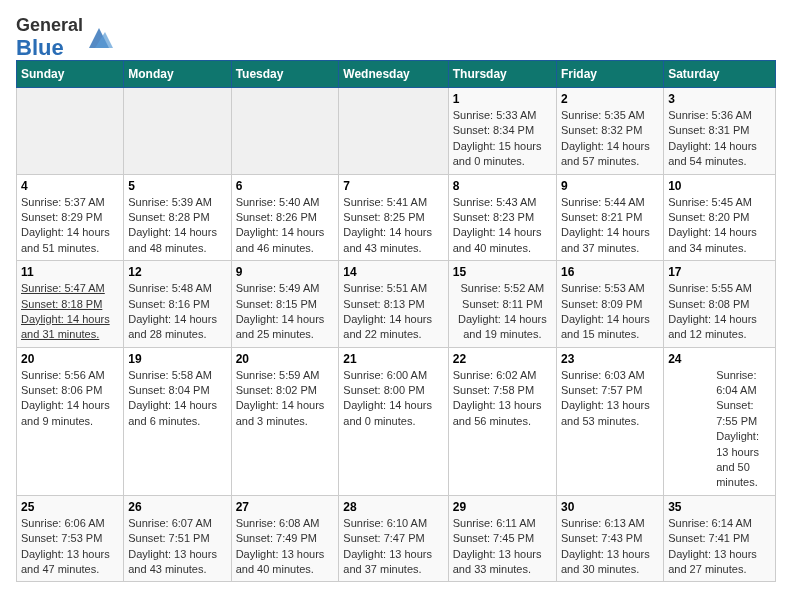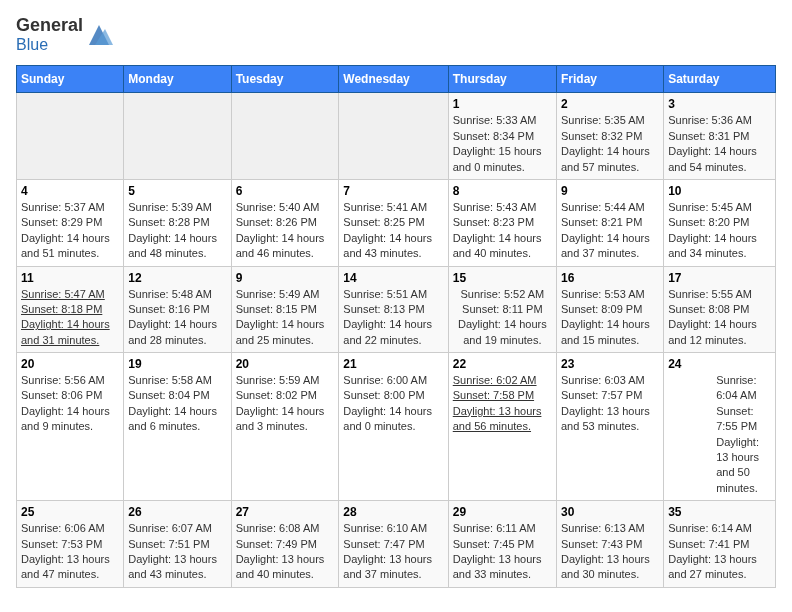--- a/index.html
+++ b/index.html
@@ -7,40 +7,39 @@
       font-family: Arial, sans-serif;
       background: #fff;
       width: 792px;
       min-height: 612px;
       padding: 16px;
     }
     .header {
       display: flex;
       justify-content: space-between;
       align-items: flex-start;
-      margin-bottom: 12px;
       flex-direction: column;
     }
     .logo {
       display: flex;
       align-items: center;
     }
     .logo-text {
       display: flex;
       flex-direction: column;
       line-height: 1.1;
     }
     .logo-general {
       font-size: 18px;
       font-weight: bold;
       color: #333;
     }
     .logo-blue {
-      font-size: 16px;
-      font-weight: normal;
+      font-size: 22px;
+      font-weight: bold;
       color: #2a6db5;
     }
     .logo-icon {
       width: 28px;
       height: 28px;
       margin-left: 2px;
     }
     .title-block {
       text-align: right;
     }
@@ -52,21 +51,21 @@
     .location-title {
       font-size: 14px;
       color: #555;
     }
     table {
       width: 100%;
       border-collapse: collapse;
       font-size: 10.5px;
     }
     thead th {
-      background-color: #3b82f6;
+      background-color: #0f766e;
       color: #fff;
       padding: 6px 4px;
       text-align: left;
       font-size: 12px;
       font-weight: bold;
       border: 1px solid #1a5a9a;
       margin-left: 12px;
     }
     tbody td {
       border: 1px solid #ccc;
@@ -257,21 +256,21 @@
 Daylight: 14 hours and 3 minutes.</div>
         </td>
         <td>
           <span class="day-num">21</span>
           <div class="day-info" style="white-space: pre-line;">Sunrise: 6:00 AM
 Sunset: 8:00 PM
 Daylight: 14 hours and 0 minutes.</div>
         </td>
         <td>
           <span class="day-num">22</span>
-          <div class="day-info" style="white-space: pre-line; text-decoration: underline;">Sunrise: 6:02 AM
+          <div class="day-info" style="white-space: pre-line;">Sunrise: 6:02 AM
 Sunset: 7:58 PM
 Daylight: 13 hours and 56 minutes.</div>
         </td>
         <td>
           <span class="day-num">23</span>
           <div class="day-info" style="white-space: pre-line;">Sunrise: 6:03 AM
 Sunset: 7:57 PM
 Daylight: 13 hours and 53 minutes.</div>
         </td>
         <td>

